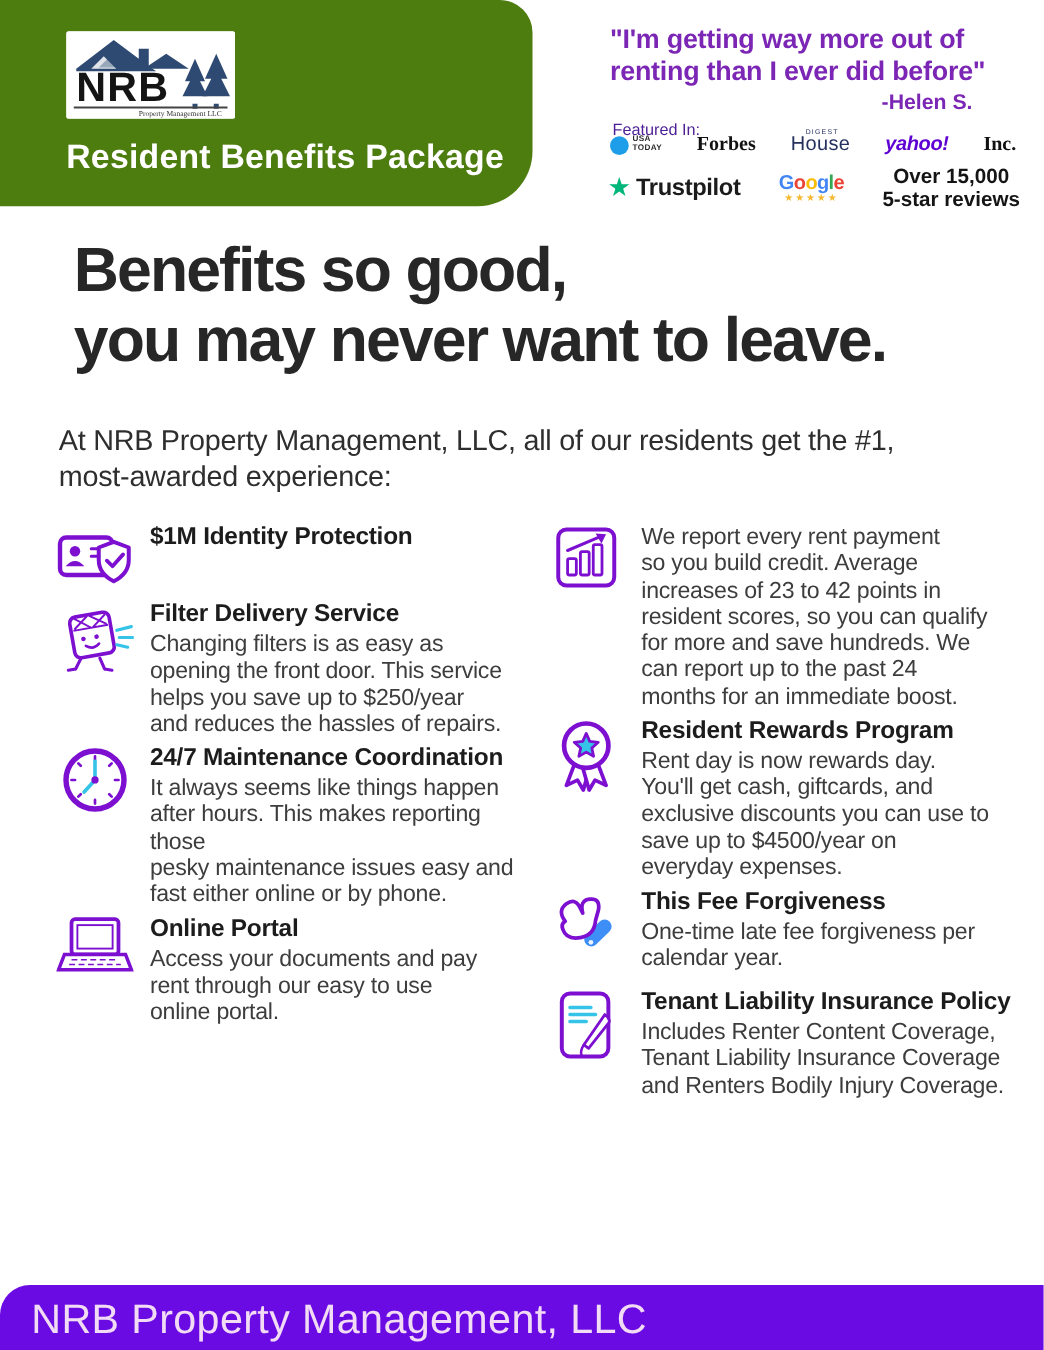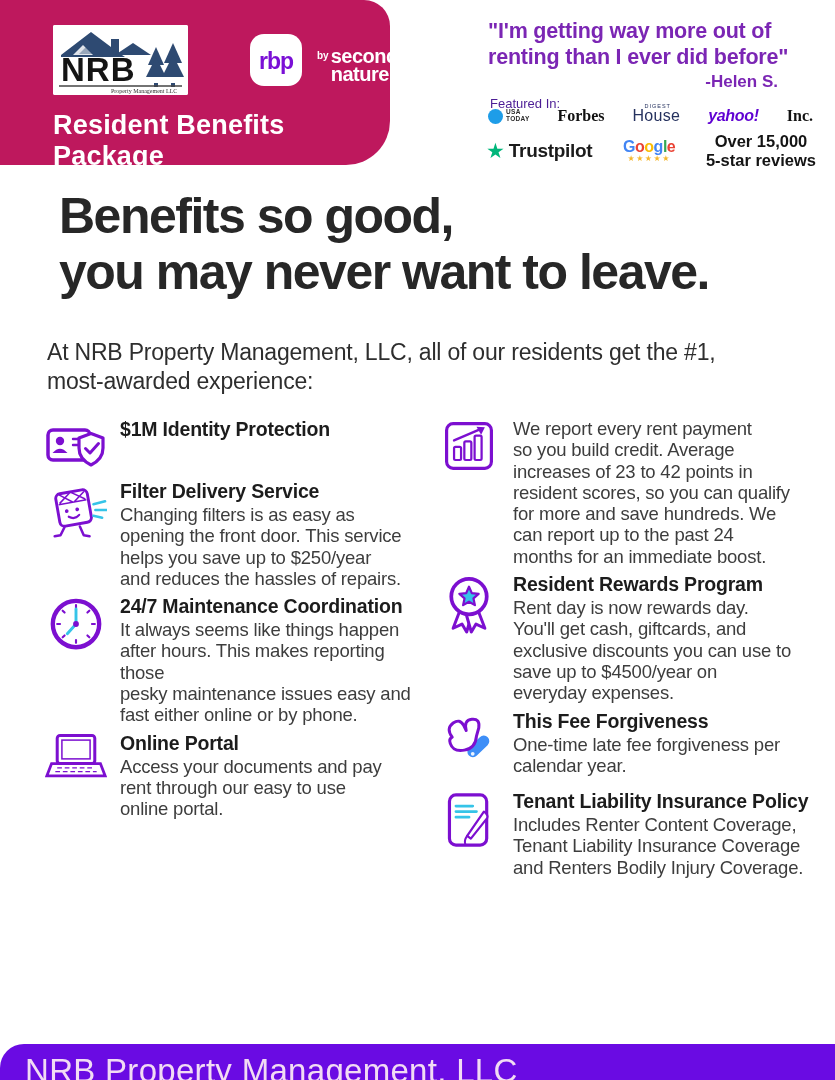--- a/index.html
+++ b/index.html
@@ -6,22 +6,22 @@
   html,body { width:835px; height:1080px; }
   body {
     font-family:"Liberation Sans", sans-serif;
     background:#ffffff; position:relative; overflow:hidden;
     -webkit-font-smoothing:antialiased;
   }
   .pre { white-space:pre-line; }
 
   
   .header-block {
-    position:absolute; left:0; top:0; width:390px; height:165px;
-    background:#be185d; border-radius:0 26px 44px 0;
+    position:absolute; left:0; top:0; width:426px; height:165px;
+    background:#4d7c0f; border-radius:0 26px 44px 0;
   }
   .logo-row { position:absolute; left:53px; top:25px; display:flex; align-items:flex-start; }
   .nrb-logo { width:135px; height:70px; background:#fff; border-radius:2px; overflow:hidden; }
   .rbp-wrap { display:flex; align-items:center; margin-left:55px; margin-top:2px; }
   .rbp-badge { width:66px; height:66px; }
   .sn-text { display:flex; margin-left:8px; margin-top:10px; }
   .sn-by { color:#fff; font-size:10px; font-weight:bold; margin-top:3px; margin-right:2px; }
   .sn-stack { color:#fff; font-weight:bold; font-size:20px; line-height:0.92; letter-spacing:-0.5px; text-align:left; }
   .header-title {
     position:absolute; left:53px; top:110px; color:#ffffff;
@@ -81,21 +81,21 @@
   .col-left  .benefit { margin-bottom:6px; }
   .col-right .benefit { margin-bottom:6px; }
   .col-right .benefit.gap-lg { margin-bottom:14px; }
   .benefit-icon { width:62px; flex-shrink:0; display:flex; justify-content:center; }
   .benefit-body { margin-left:13px; }
   .benefit-title { color:#1c1c1c; font-size:19.5px; font-weight:bold; line-height:22px; margin-bottom:2px; letter-spacing:-0.2px; }
   .benefit-desc { color:#3d3d3d; font-size:18.5px; line-height:21.3px; letter-spacing:-0.2px; }
 
   
   .footer-bar {
-    position:absolute; left:0; bottom:0; width:835px; height:36px;
+    position:absolute; left:0; bottom:0; width:835px; height:52px;
     background:#6A0BE3; border-radius:24px 0 0 0;
   }
   .footer-text {
     position:absolute; left:25px; top:8px;
     color:#F2DBF4; font-size:33px; font-weight:normal; letter-spacing:0.3px;
   }
 </style>
 </head>
 <body>
 
@@ -121,34 +121,20 @@
               <path d="M120 30 L131 52 L109 52 Z"></path>
               <path d="M118 58 h4 v4 h-4 z"></path>
           </g>
 
           <text x="8" y="56" font-family="Liberation Sans, sans-serif" font-size="33" font-weight="bold" fill="#141414" letter-spacing="1">NRB</text>
           <line x1="6" y1="61" x2="129" y2="61" stroke="#444" stroke-width="1.5"></line>
           <text x="58" y="68" font-family="Liberation Serif, serif" font-size="6" fill="#333">Property Management LLC</text>
         </svg>
       </div>
 
-      <div class="rbp-wrap">
-        <svg class="rbp-badge" viewBox="0 0 66 66">
-          <rect x="12" y="12" width="42" height="42" rx="10" fill="#35C4E8" transform="rotate(45 33 33)"></rect>
-          <rect x="7" y="7" width="52" height="52" rx="14" fill="#ffffff"></rect>
-          <text x="33" y="42" text-anchor="middle" font-family="Liberation Sans, sans-serif" font-size="23" font-weight="bold" fill="#7A0FD6" letter-spacing="-1">rbp</text>
-        </svg>
-        <div class="sn-text">
-          <span class="sn-by">by</span>
-          <span class="sn-stack">
-            <span>second</span><br>
-            <span>nature</span>
-          </span>
-        </div>
-      </div>
     </div>
 
     <div class="header-title">Resident Benefits Package</div>
   </div>
 
   <div class="quote pre">"I'm getting way more out of
 renting than I ever did before"</div>
   <div class="attribution">-Helen S.</div>
   <div class="featured-label">Featured In:</div>
 

